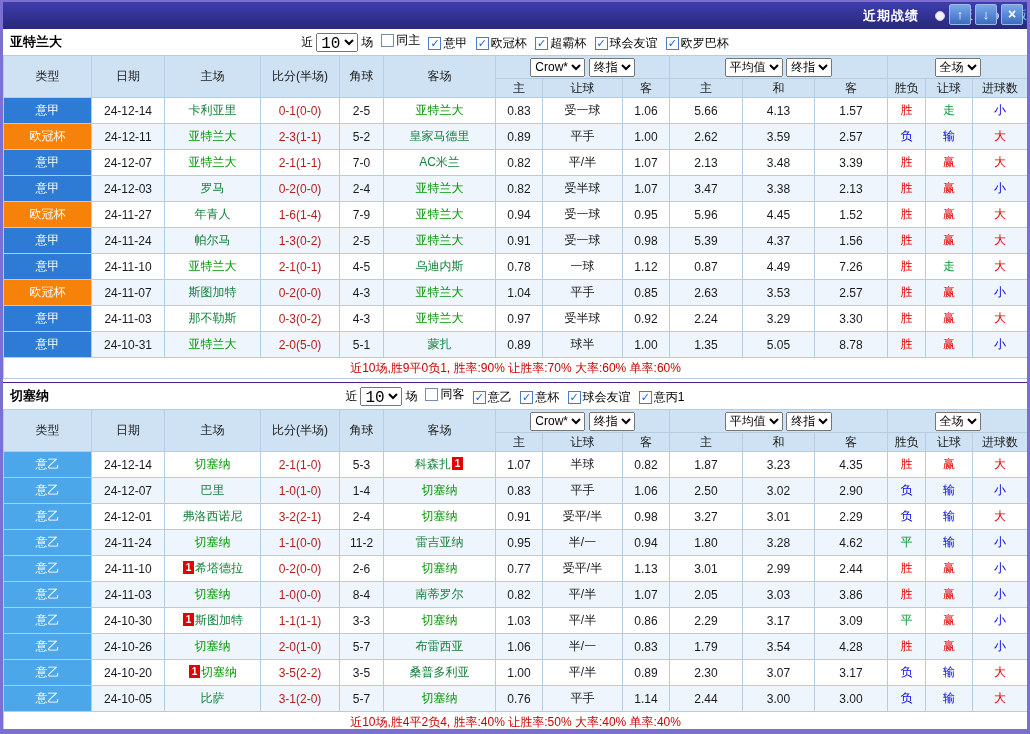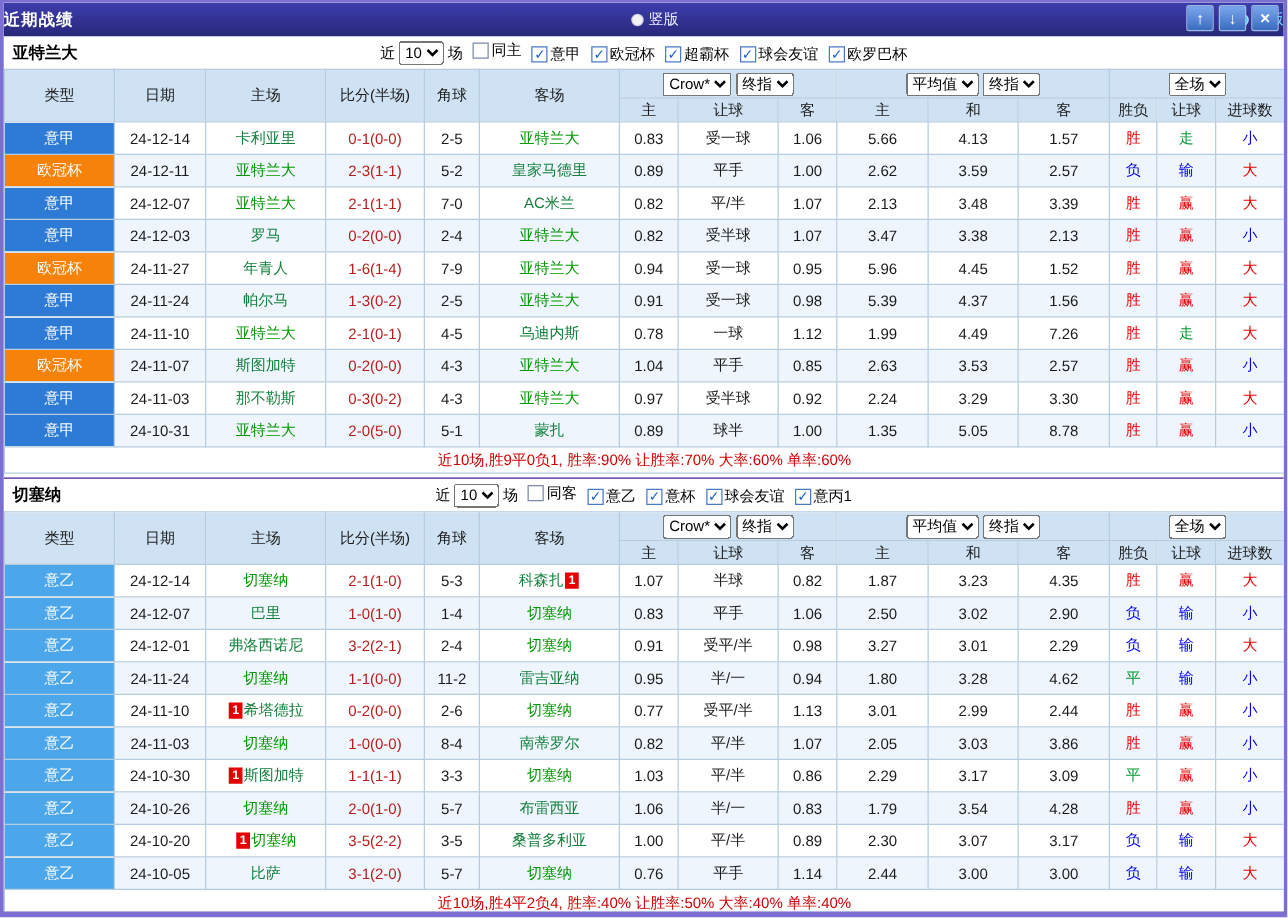--- a/index.html
+++ b/index.html
@@ -3,37 +3,37 @@
 <meta charset="utf-8">
 <style>
   * { margin:0; padding:0; box-sizing:border-box; }
   html,body { width:1030px; height:734px; }
   body { font-family:"Liberation Sans","DejaVu Sans",sans-serif; font-size:12px; background:#fff; overflow:hidden; }
 
   .window { width:1030px; height:734px; border:3px solid #7b70d2; border-bottom-width:5px; border-top-width:2px; display:flex; flex-direction:column; overflow:hidden; background:#fff; }
 
   
   .titlebar { height:27px; min-height:27px; background:linear-gradient(#3d3dae,#28287a); display:flex; align-items:center; position:relative; color:#fff; }
-  .titlebar-center { flex:1; display:flex; justify-content:space-between; align-items:center; gap:16px; }
+  .titlebar-center { flex:1; display:flex; justify-content:flex-end; align-items:center; gap:16px; }
   .title { font-weight:bold; font-size:13px; letter-spacing:1px; }
   .radio { display:inline-flex; align-items:center; gap:4px; cursor:pointer; font-size:12px; color:#e8e8ff; }
   .rdot { width:10px; height:10px; border-radius:50%; background:#f2f2f2; display:inline-block; border:1px solid #cfcfe8; }
   .rdot.selected { background:#49c8ff; border:1px solid #aee8ff; }
   .radio.selected .rlabel { color:#6fd6ff; }
   .titlebar-buttons { position:absolute; right:4px; top:2px; display:flex; gap:4px; }
   .tb-btn { width:22px; height:21px; border:1px solid #9db9e6; background:linear-gradient(#7aa7ec,#3b6cc0); color:#fff; font-size:13px; font-weight:bold; line-height:19px; text-align:center; cursor:pointer; border-radius:2px; }
   .tb-btn.close { font-size:14px; }
 
   
   .section { background:#fff; }
   .section + .section { margin-top:3px; border-top:1px solid #4c1d95; }
   .section-head { height:26px; display:flex; align-items:center; justify-content:center; position:relative; }
   .team-heading { position:absolute; left:7px; font-weight:bold; font-size:13px; color:#000; }
   .filter-bar { display:flex; align-items:center; gap:3px; }
-  .filter-bar select { font-size:12px; height:19px; }
+  .filter-bar select { font-size:16px; height:19px;font-family:Liberation Mono, monospace; }
   .cb { display:inline-flex; align-items:center; margin-left:5px; cursor:pointer; }
   .cb-box { width:13px; height:13px; border:1px solid #7a8aa8; background:#fff; display:inline-flex; align-items:center; justify-content:center; font-size:11px; font-weight:bold; color:#1a5fd0; margin-right:2px; }
   .cb-box.checked { border-color:#4a7ac8; }
 
   
   table { width:100%; border-collapse:collapse; table-layout:fixed; }
   th,td { border:1px solid #b6cce0; text-align:center; font-size:12px; white-space:nowrap; overflow:hidden; font-weight:normal; color:#1a1a1a; }
   thead tr.hrow1 th { height:23px; background:#cfe2f3; }
   thead tr.hrow2 th { height:19px; background:#cfe2f3; }
   thead select { font-size:12px; height:19px; max-width:72px; }
@@ -280,21 +280,21 @@
   <tr>
     <td class="lg-seriea">意甲</td>
     <td>24-11-10</td>
     <td><span class="team-name focus">亚特兰大</span></td>
     <td class="score-cell">2-1(0-1)</td>
     <td>4-5</td>
     <td><span class="team-name">乌迪内斯</span></td>
     <td>0.78</td>
     <td>一球</td>
     <td>1.12</td>
-    <td>1.99</td>
+    <td>0.87</td>
     <td>4.49</td>
     <td>7.26</td>
     <td class="c-red">胜</td>
     <td class="c-green">走</td>
     <td class="c-red">大</td>
   </tr>
 
   <tr class="alt">
     <td class="lg-ucl">欧冠杯</td>
     <td>24-11-07</td>

